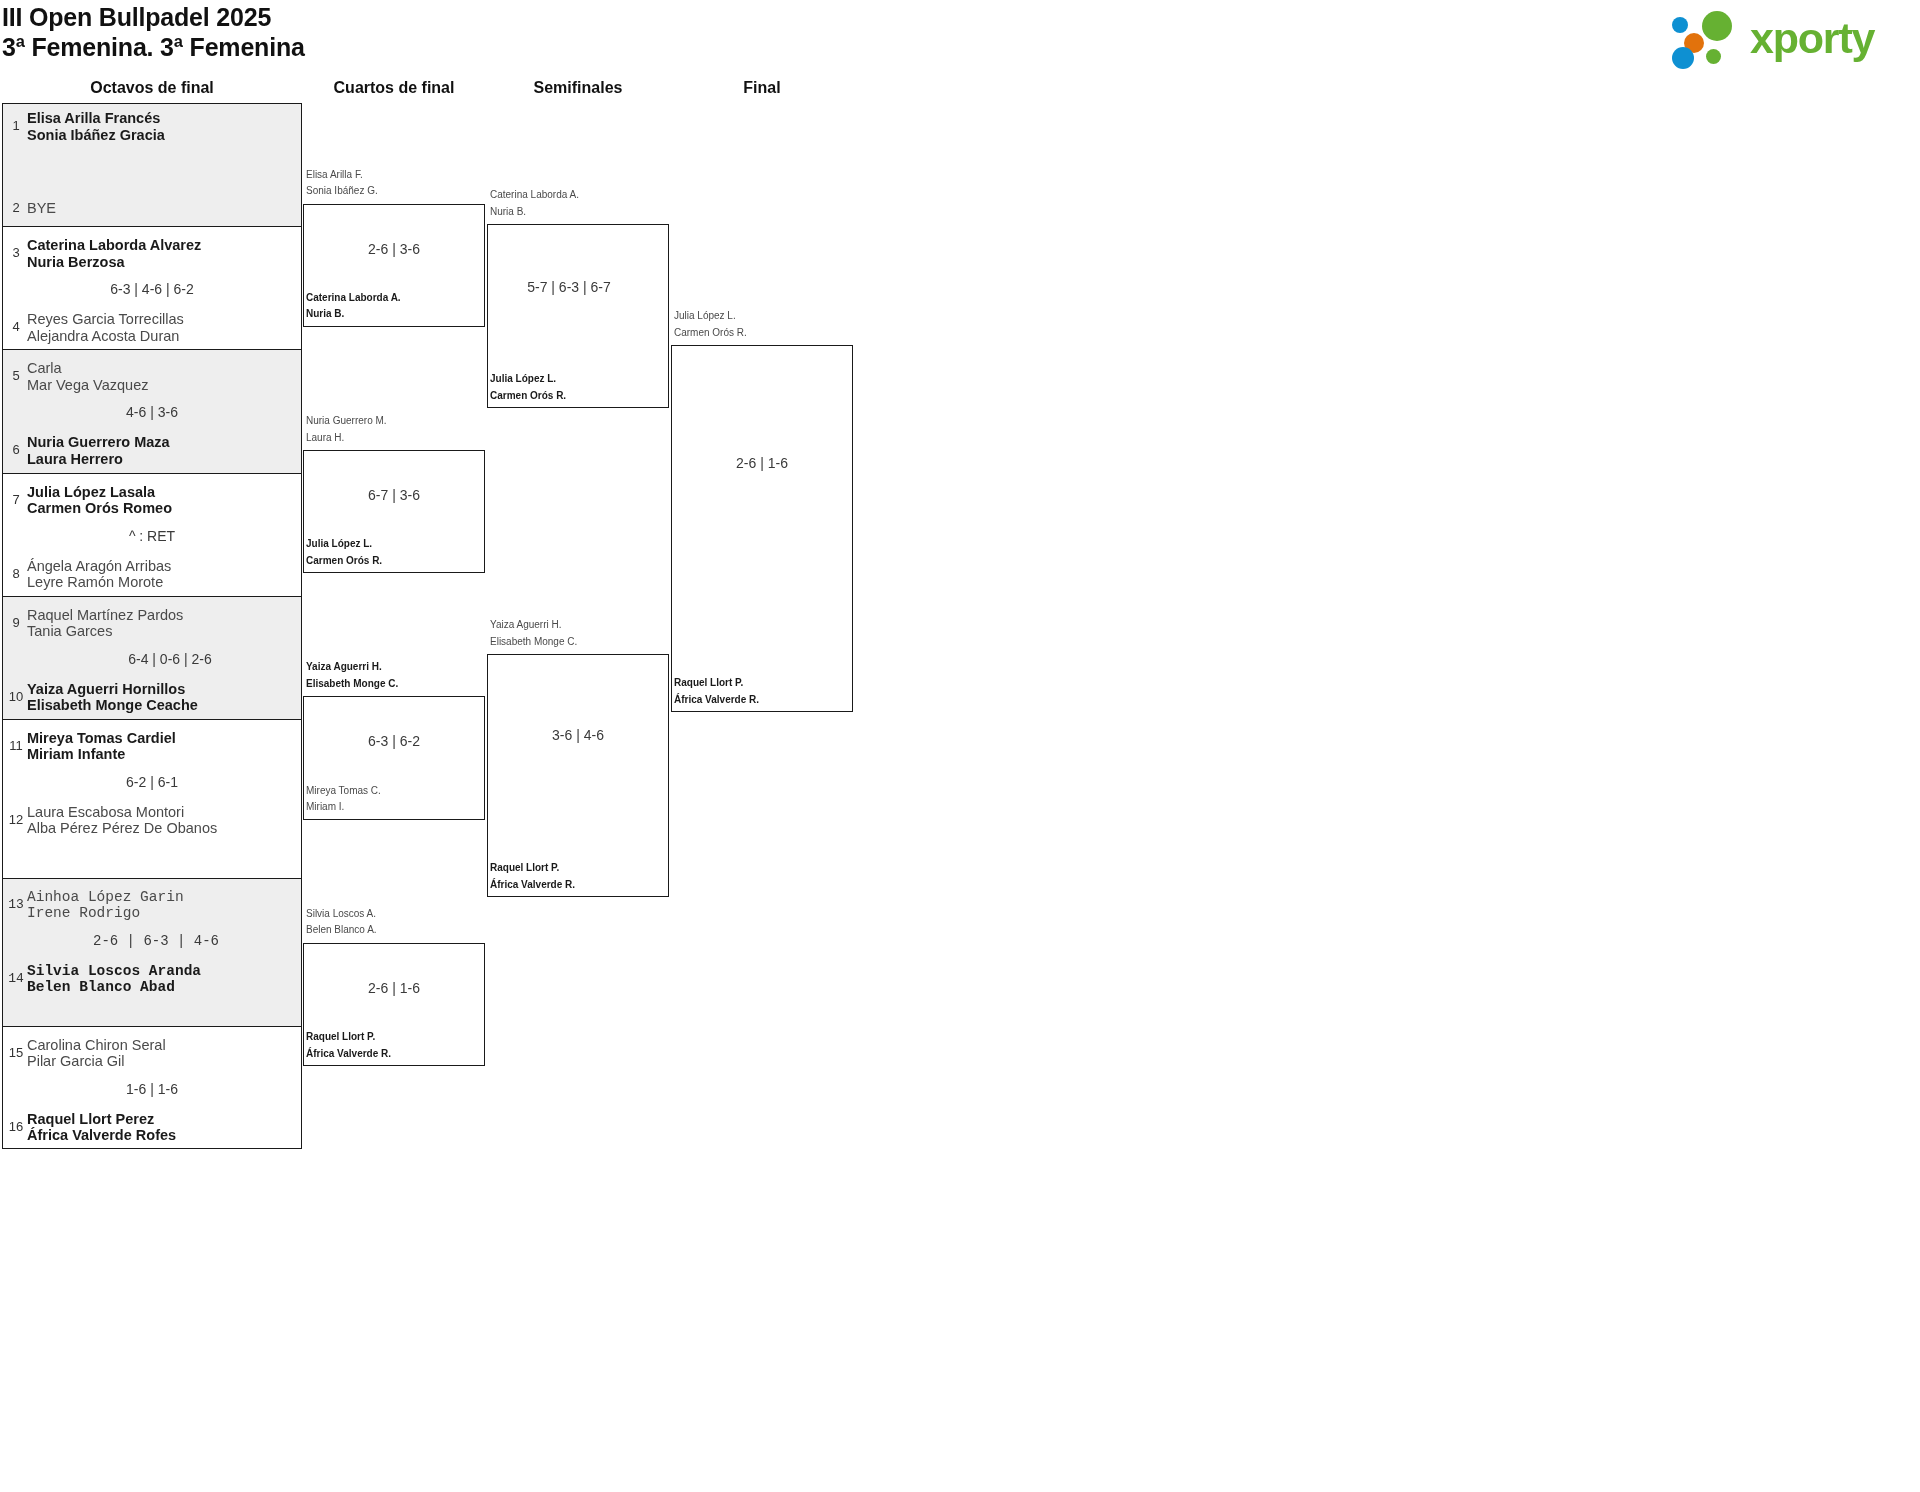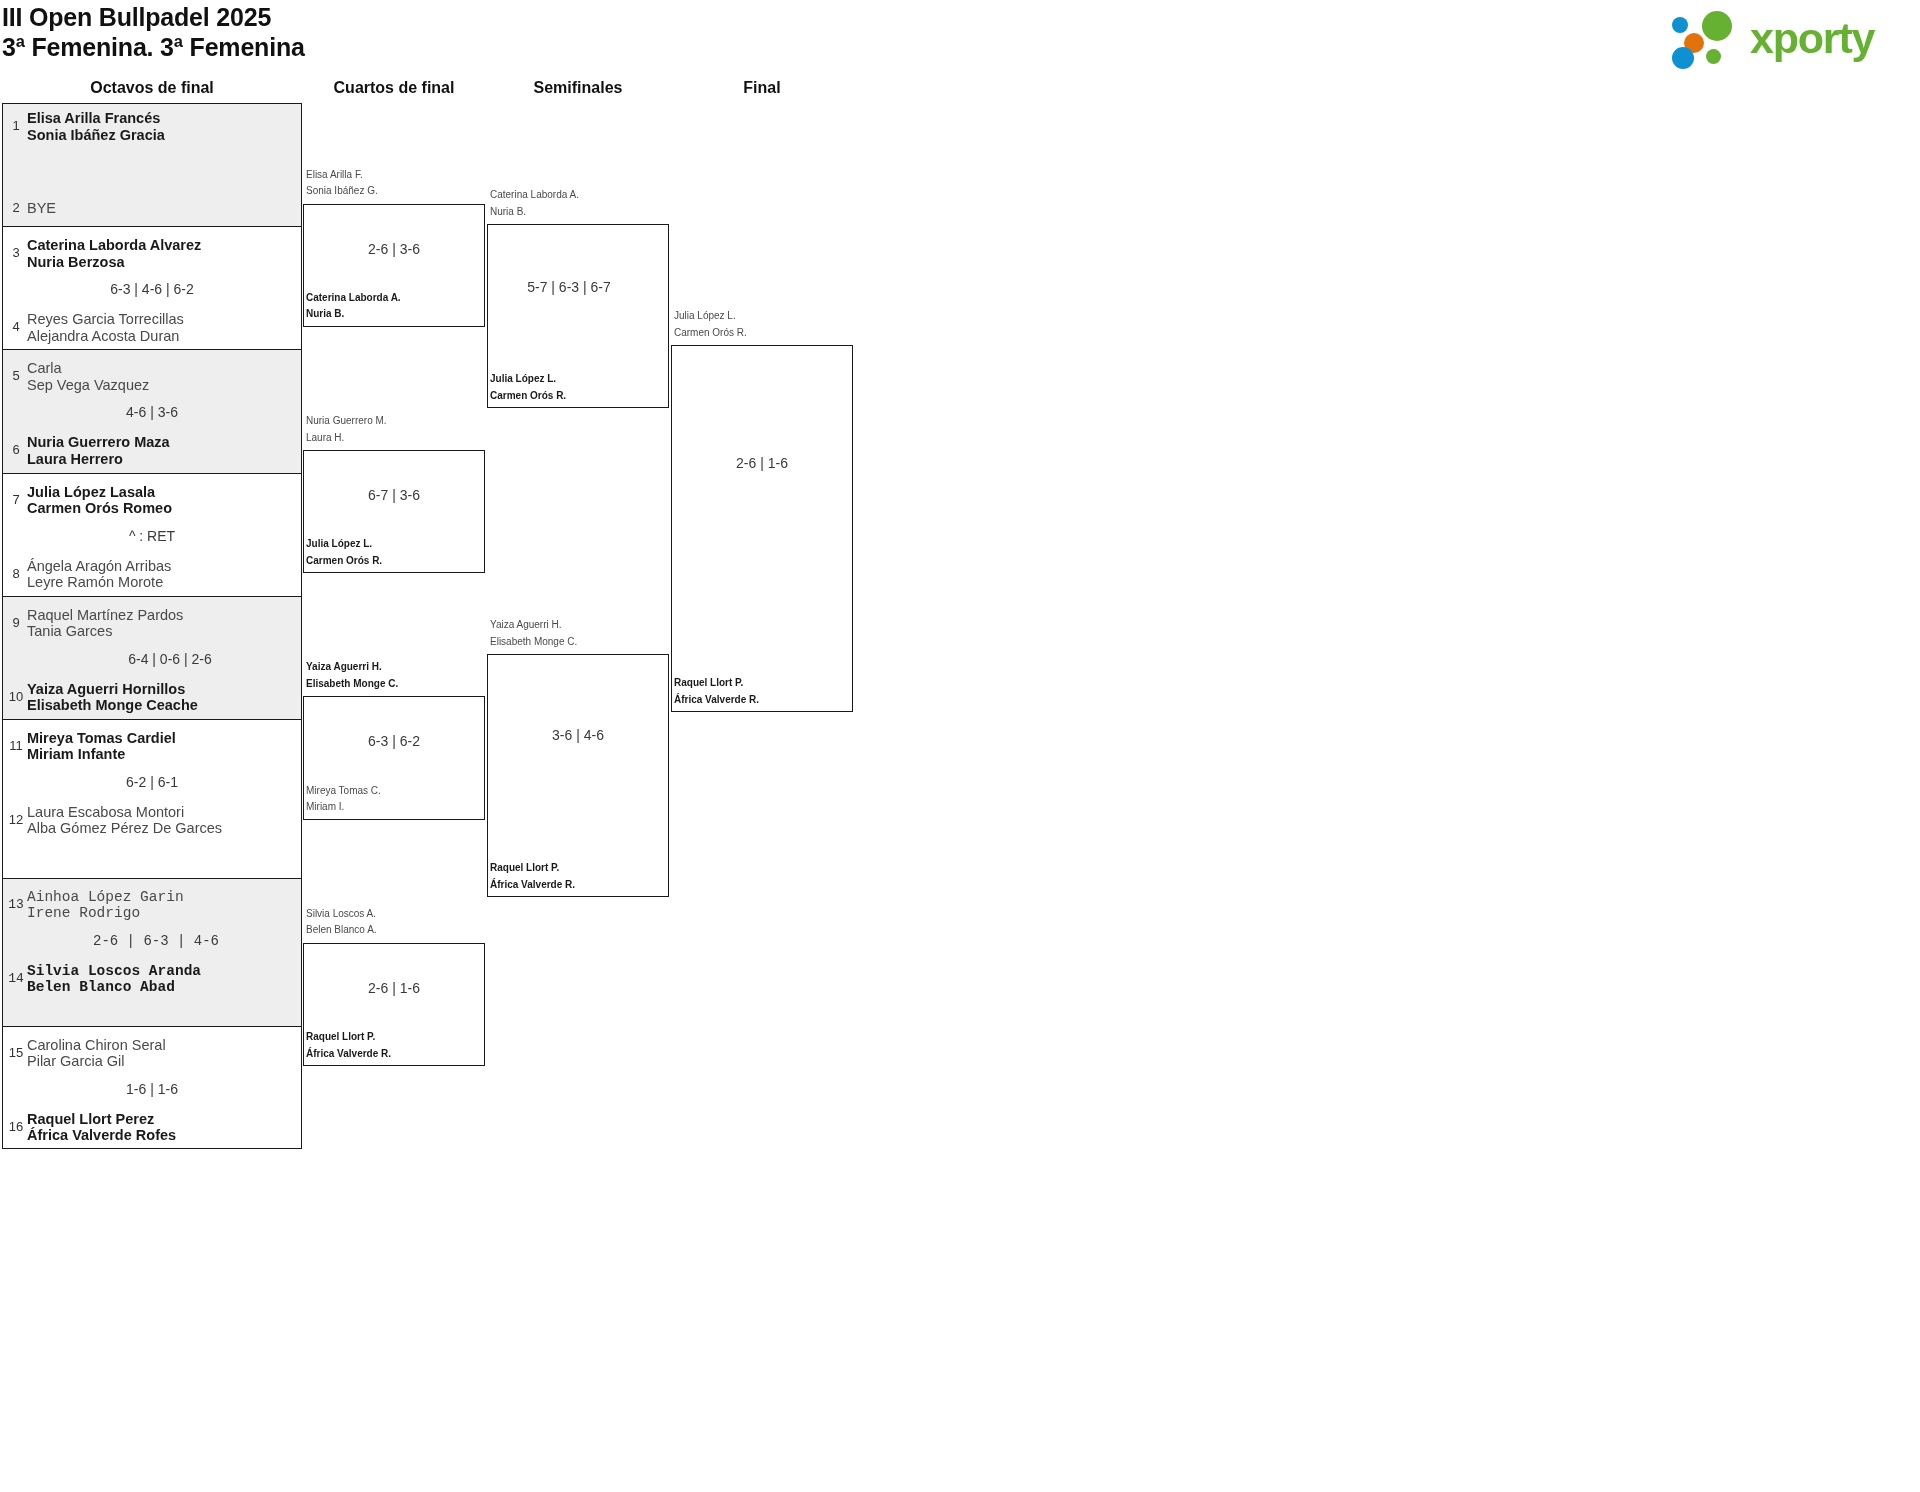--- a/index.html
+++ b/index.html
@@ -99,21 +99,21 @@
       <div class="seed" style="top: 92px;">4</div>
       <div class="team lose" style="top: 84px;">
         <div>Reyes Garcia Torrecillas</div>
         <div>Alejandra Acosta Duran</div>
       </div>
     </div>
     <div class="m1 shade" style="height: 123.2px;">
       <div class="seed" style="top: 18px;">5</div>
       <div class="team lose" style="top: 10px;">
         <div>Carla</div>
-        <div>Sep Vega Vazquez</div>
+        <div>Mar Vega Vazquez</div>
       </div>
       <div class="score1" style="top: 54px;">4-6 | 3-6</div>
       <div class="seed" style="top: 92px;">6</div>
       <div class="team win" style="top: 84px;">
         <div>Nuria Guerrero Maza</div>
         <div>Laura Herrero</div>
       </div>
     </div>
     <div class="m1" style="height: 123.2px;">
       <div class="seed" style="top: 18px;">7</div>
@@ -144,21 +144,21 @@
     <div class="m1" style="height: 159px; text-decoration: underline;">
       <div class="seed" style="top: 18px;">11</div>
       <div class="team win" style="top: 10px;">
         <div>Mireya Tomas Cardiel</div>
         <div>Miriam Infante</div>
       </div>
       <div class="score1" style="top: 54px;">6-2 | 6-1</div>
       <div class="seed" style="top: 92px;">12</div>
       <div class="team lose" style="top: 84px;">
         <div>Laura Escabosa Montori</div>
-        <div>Alba Gómez Pérez De Garces</div>
+        <div>Alba Pérez Pérez De Obanos</div>
       </div>
     </div>
     <div class="m1 shade" style="height: 148px; font-family: Liberation Mono, monospace;">
       <div class="seed" style="top: 18px;">13</div>
       <div class="team lose" style="top: 10px;">
         <div>Ainhoa López Garin</div>
         <div>Irene Rodrigo</div>
       </div>
       <div class="score1" style="top: 54px; padding-left: 8px;">2-6 | 6-3 | 4-6</div>
       <div class="seed" style="top: 92px;">14</div>

